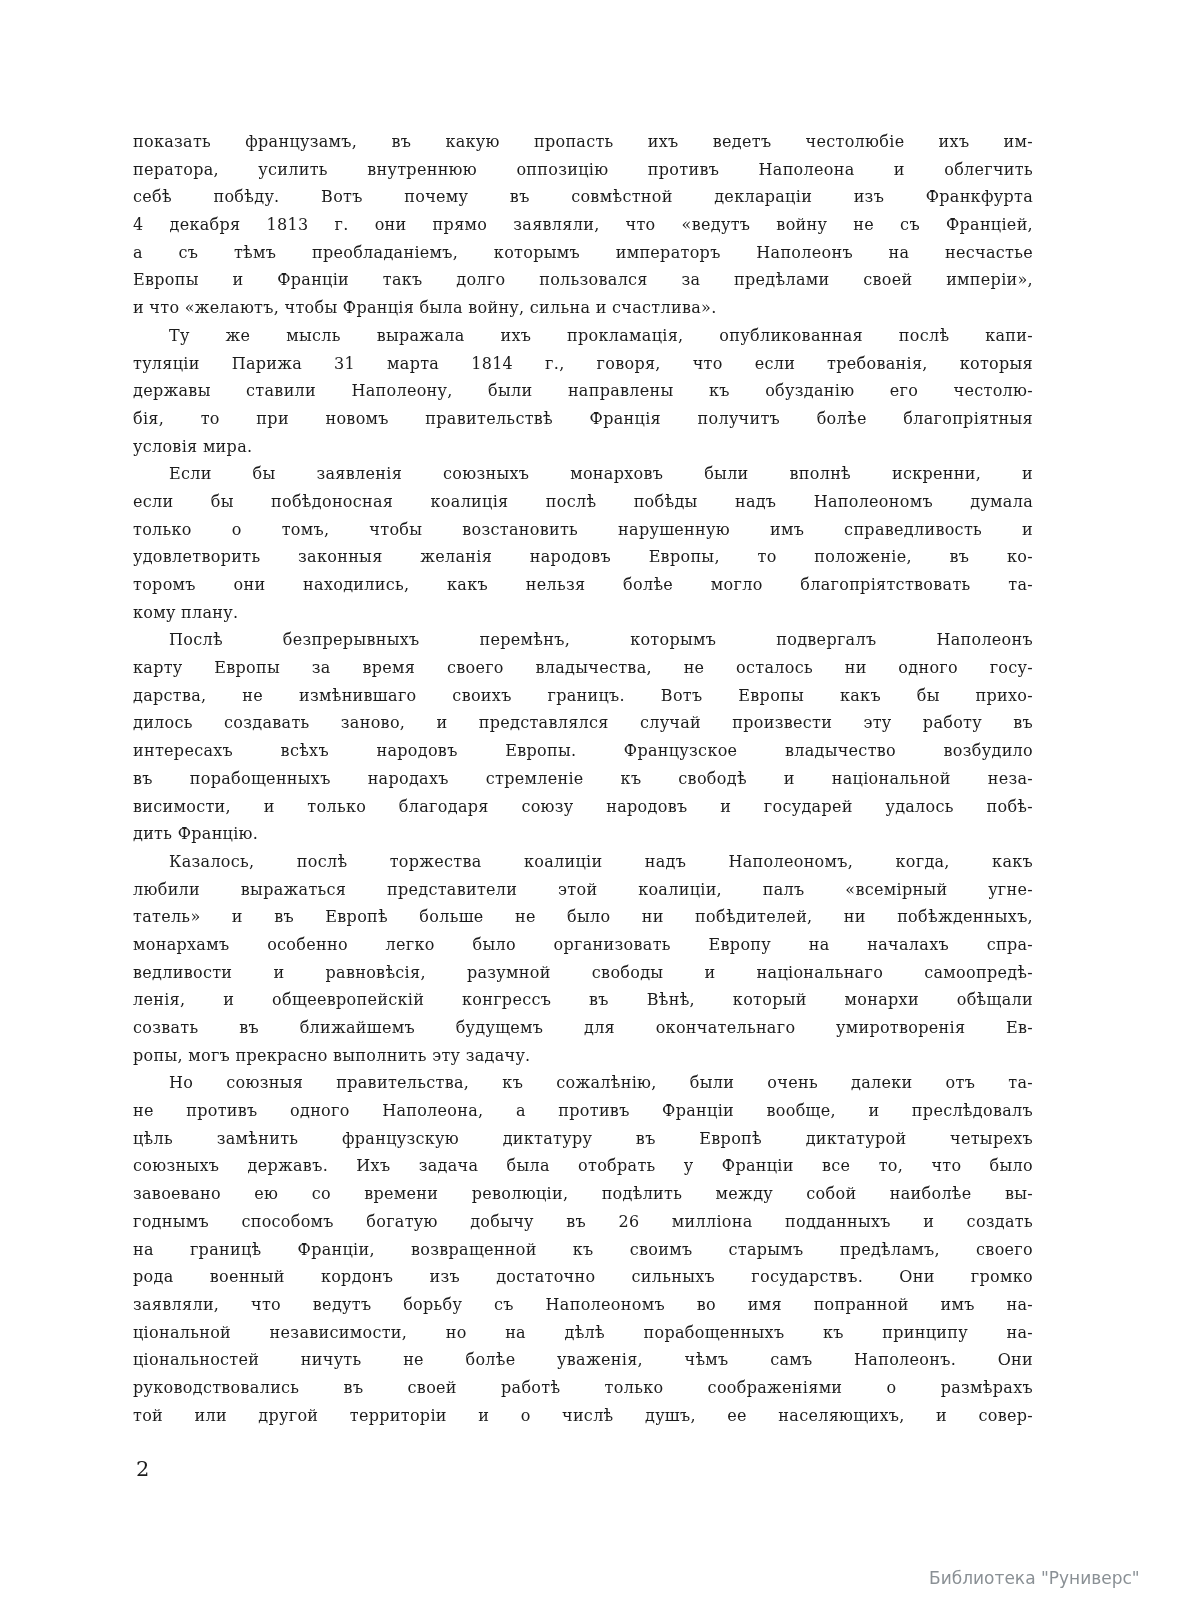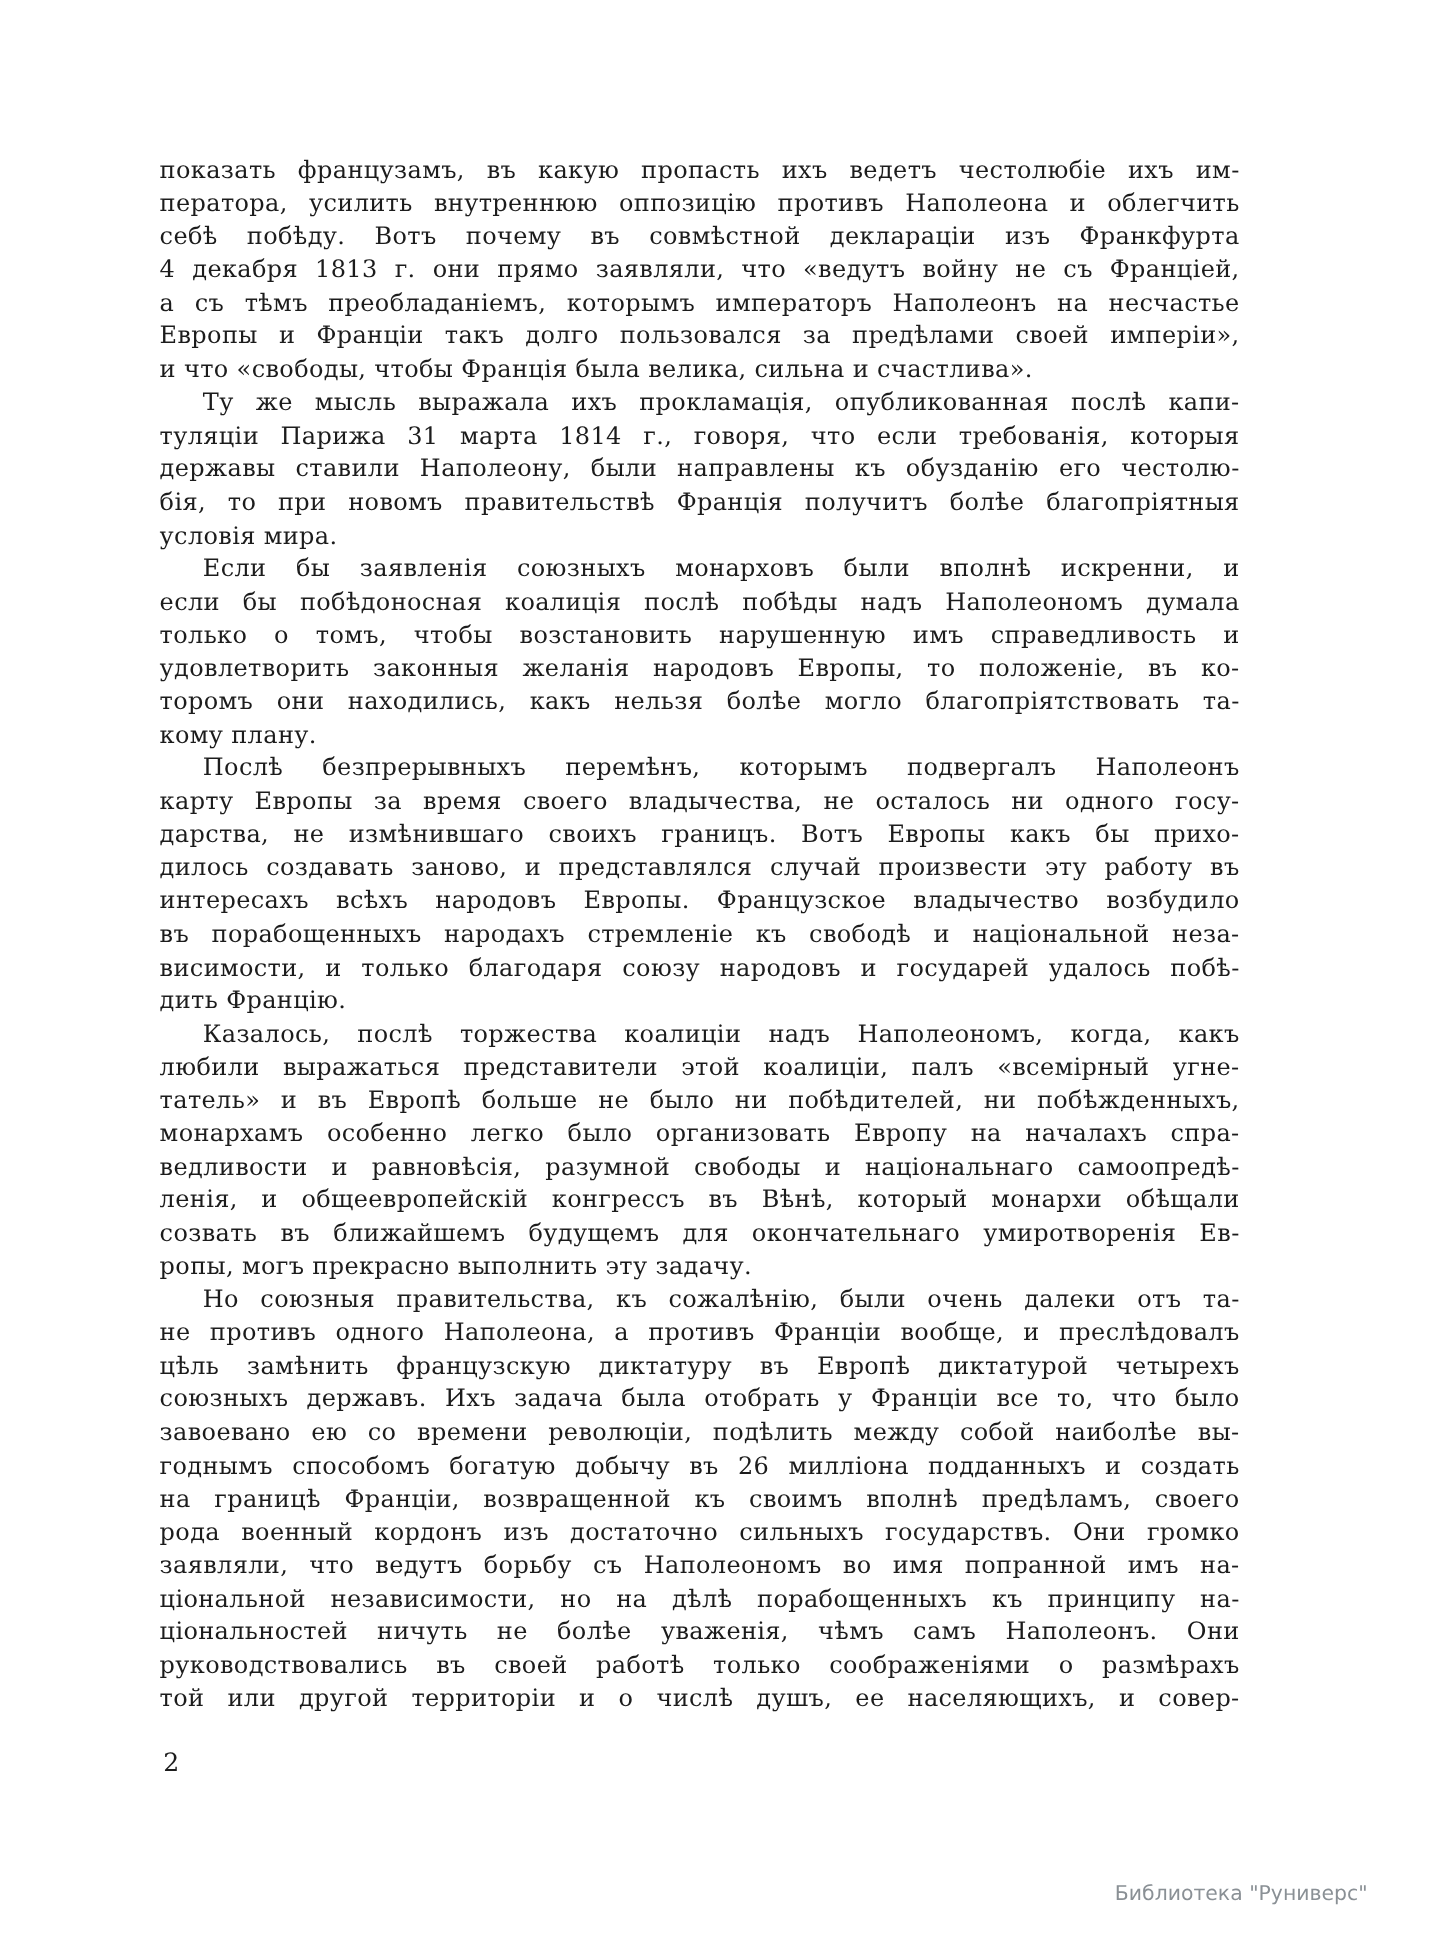--- a/index.html
+++ b/index.html
@@ -26,21 +26,21 @@
     top: 128px;
     width: 900px;
   }
   .paragraph {
     margin: 0;
     padding: 0;
   }
   .line {
     line-height: 27.7px;
     height: 27.7px;
-    font-size: 20px;
+    font-size: 16px;
     letter-spacing: 0.3px;
     text-align: justify;
     text-align-last: justify;
     white-space: normal;
     overflow: hidden;
   }
   .line.line-end {
     text-align: left;
     text-align-last: left;
   }
@@ -70,21 +70,21 @@
 
 <div class="page">
   <div class="text-block">
       <div class="paragraph">
         <div class="line">показать французамъ, въ какую пропасть ихъ ведетъ честолюбіе ихъ им-</div>
         <div class="line">ператора, усилить внутреннюю оппозицію противъ Наполеона и облегчить</div>
         <div class="line">себѣ побѣду. Вотъ почему въ совмѣстной деклараціи изъ Франкфурта</div>
         <div class="line">4 декабря 1813 г. они прямо заявляли, что «ведутъ войну не съ Франціей,</div>
         <div class="line">а съ тѣмъ преобладаніемъ, которымъ императоръ Наполеонъ на несчастье</div>
         <div class="line">Европы и Франціи такъ долго пользовался за предѣлами своей имперіи»,</div>
-        <div class="line line-end">и что «свободы, чтобы Франція была велика, сильна и счастлива».</div>
+        <div class="line line-end">и что «желаютъ, чтобы Франція была войну, сильна и счастлива».</div>
       </div>
       <div class="paragraph">
         <div class="line indent">Ту же мысль выражала ихъ прокламація, опубликованная послѣ капи-</div>
         <div class="line">туляціи Парижа 31 марта 1814 г., говоря, что если требованія, которыя</div>
         <div class="line">державы ставили Наполеону, были направлены къ обузданію его честолю-</div>
         <div class="line">бія, то при новомъ правительствѣ Франція получитъ болѣе благопріятныя</div>
         <div class="line line-end">условія мира.</div>
       </div>
       <div class="paragraph">
         <div class="line indent">Если бы заявленія союзныхъ монарховъ были вполнѣ искренни, и</div>
@@ -114,21 +114,21 @@
         <div class="line">созвать въ ближайшемъ будущемъ для окончательнаго умиротворенія Ев-</div>
         <div class="line line-end">ропы, могъ прекрасно выполнить эту задачу.</div>
       </div>
       <div class="paragraph">
         <div class="line indent">Но союзныя правительства, къ сожалѣнію, были очень далеки отъ та-</div>
         <div class="line">не противъ одного Наполеона, а противъ Франціи вообще, и преслѣдовалъ</div>
         <div class="line">цѣль замѣнить французскую диктатуру въ Европѣ диктатурой четырехъ</div>
         <div class="line">союзныхъ державъ. Ихъ задача была отобрать у Франціи все то, что было</div>
         <div class="line">завоевано ею со времени революціи, подѣлить между собой наиболѣе вы-</div>
         <div class="line">годнымъ способомъ богатую добычу въ 26 милліона подданныхъ и создать</div>
-        <div class="line">на границѣ Франціи, возвращенной къ своимъ вполнѣ предѣламъ, своего</div>
+        <div class="line">на границѣ Франціи, возвращенной къ своимъ старымъ предѣламъ, своего</div>
         <div class="line">рода военный кордонъ изъ достаточно сильныхъ государствъ. Они громко</div>
         <div class="line">заявляли, что ведутъ борьбу съ Наполеономъ во имя попранной имъ на-</div>
         <div class="line">ціональной независимости, но на дѣлѣ порабощенныхъ къ принципу на-</div>
         <div class="line">ціональностей ничуть не болѣе уваженія, чѣмъ самъ Наполеонъ. Они</div>
         <div class="line">руководствовались въ своей работѣ только соображеніями о размѣрахъ</div>
         <div class="line">той или другой территоріи и о числѣ душъ, ее населяющихъ, и совер-</div>
       </div>
     </div>
   <div class="page-number">2</div>
   <div class="watermark">Библиотека "Руниверс"</div>

